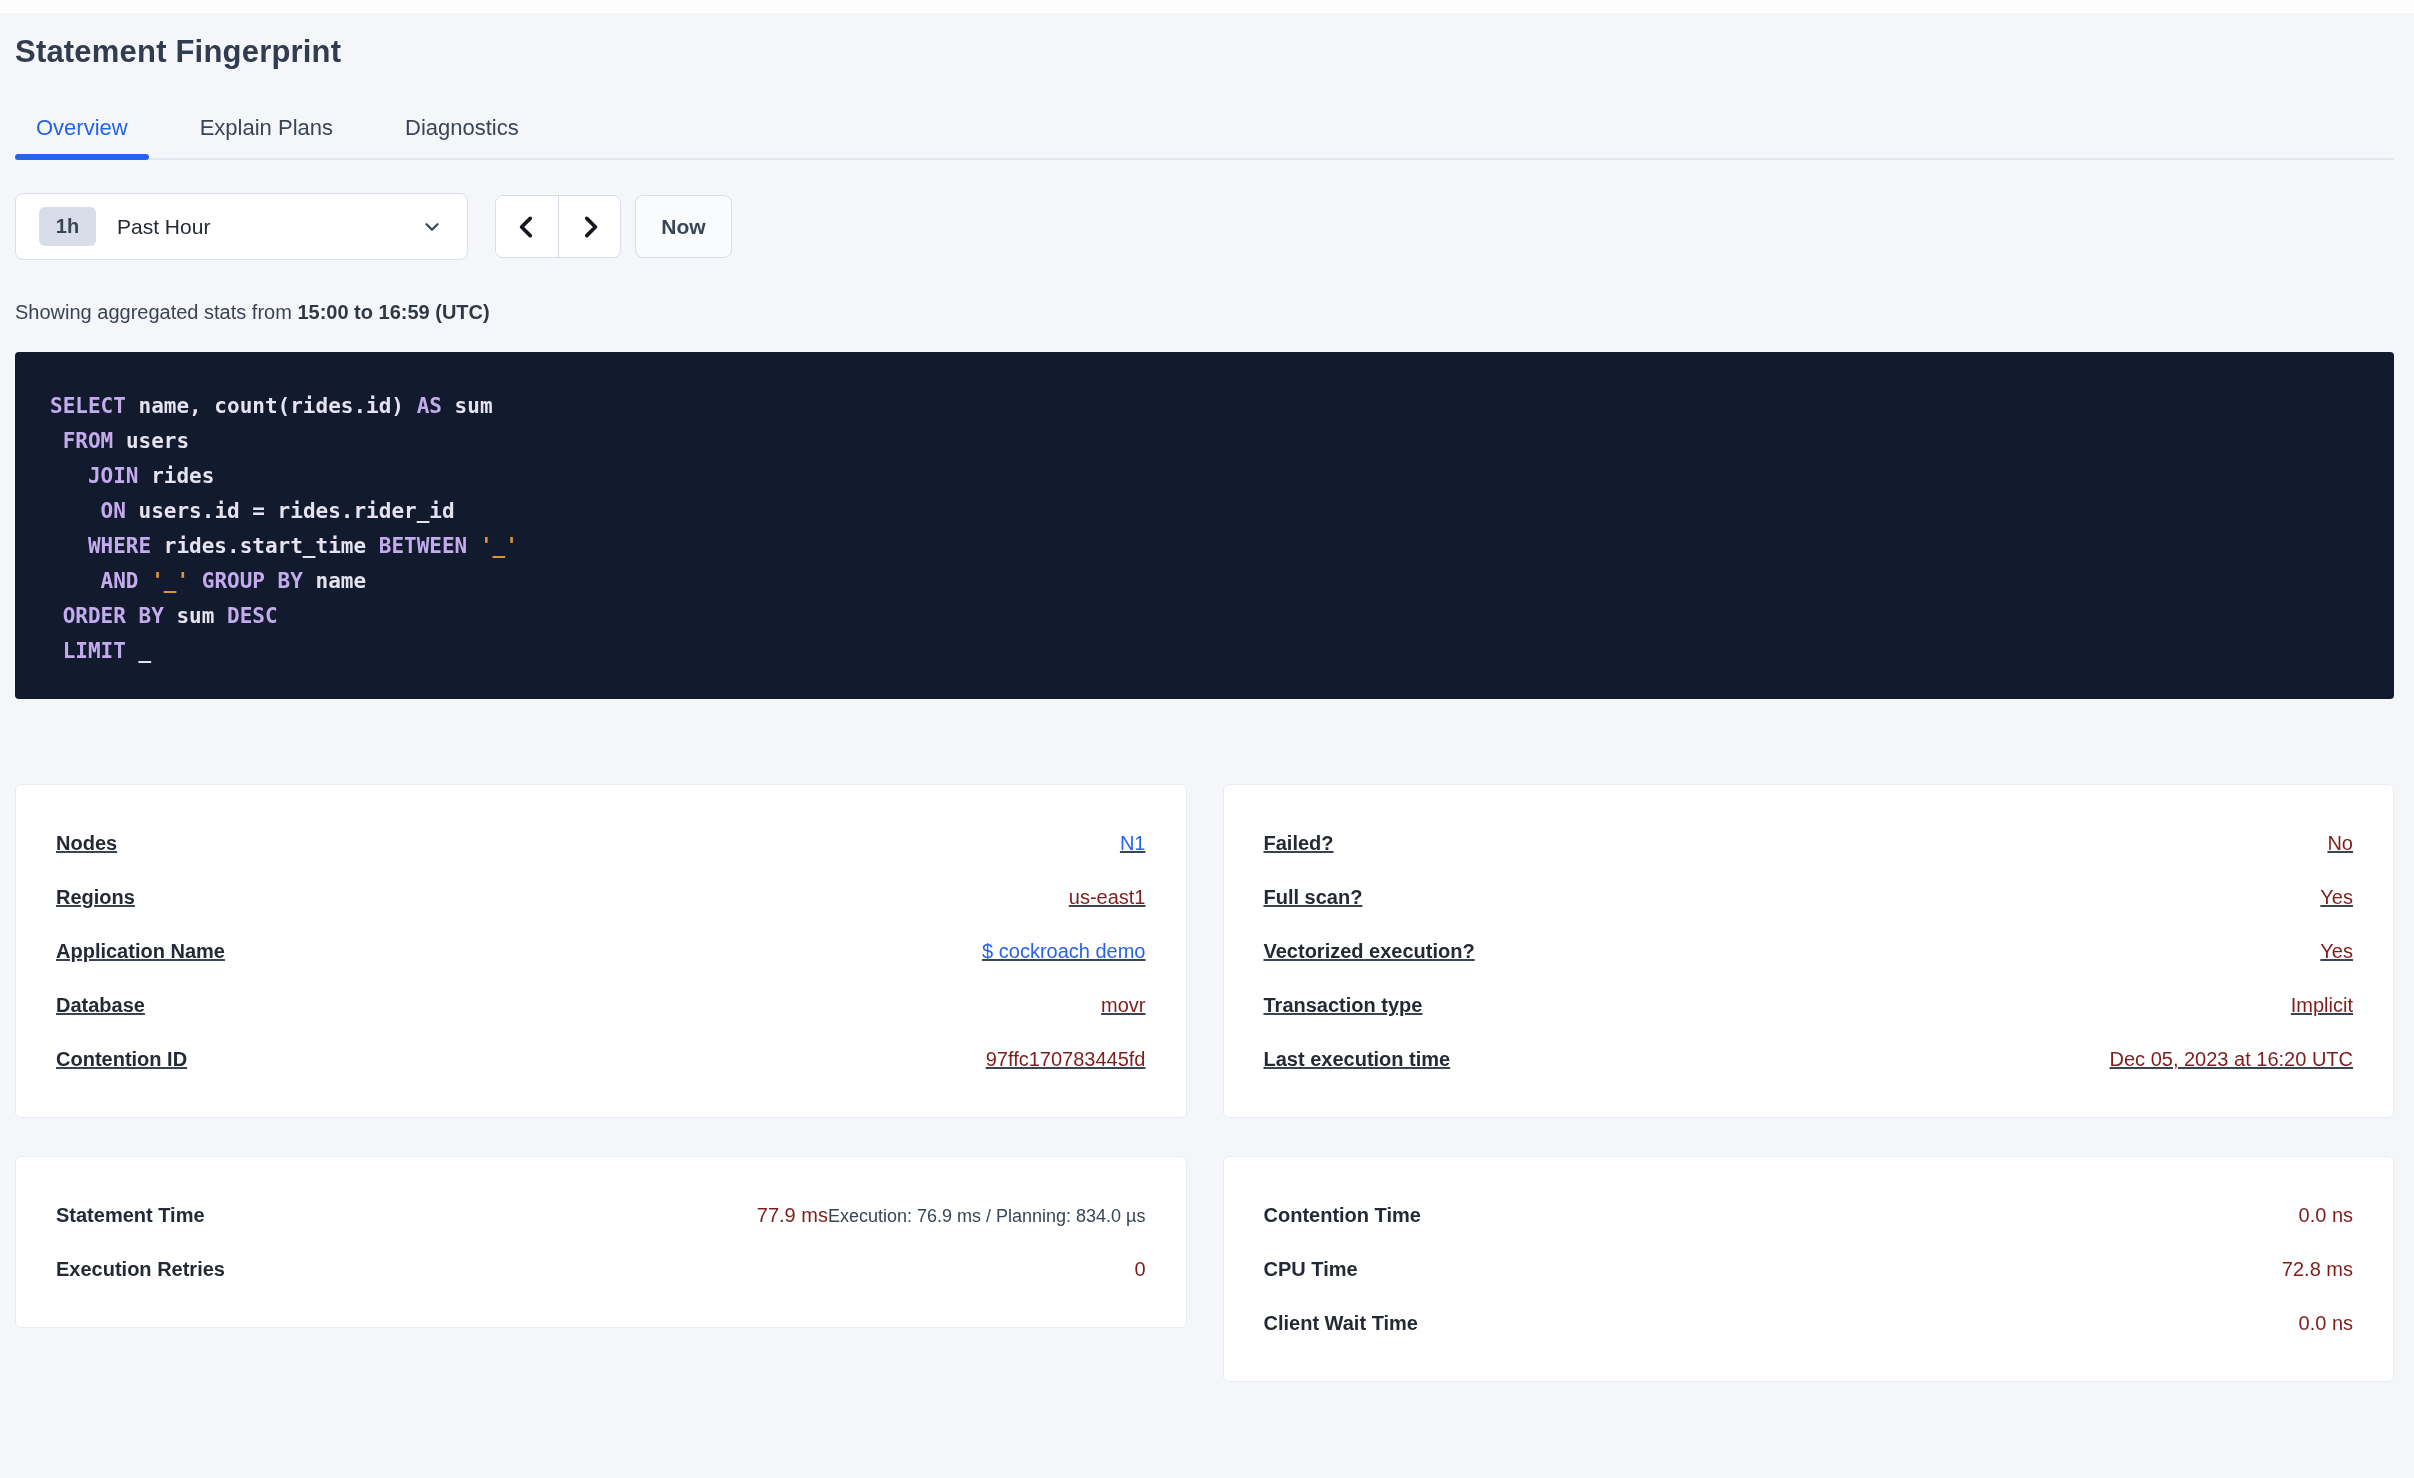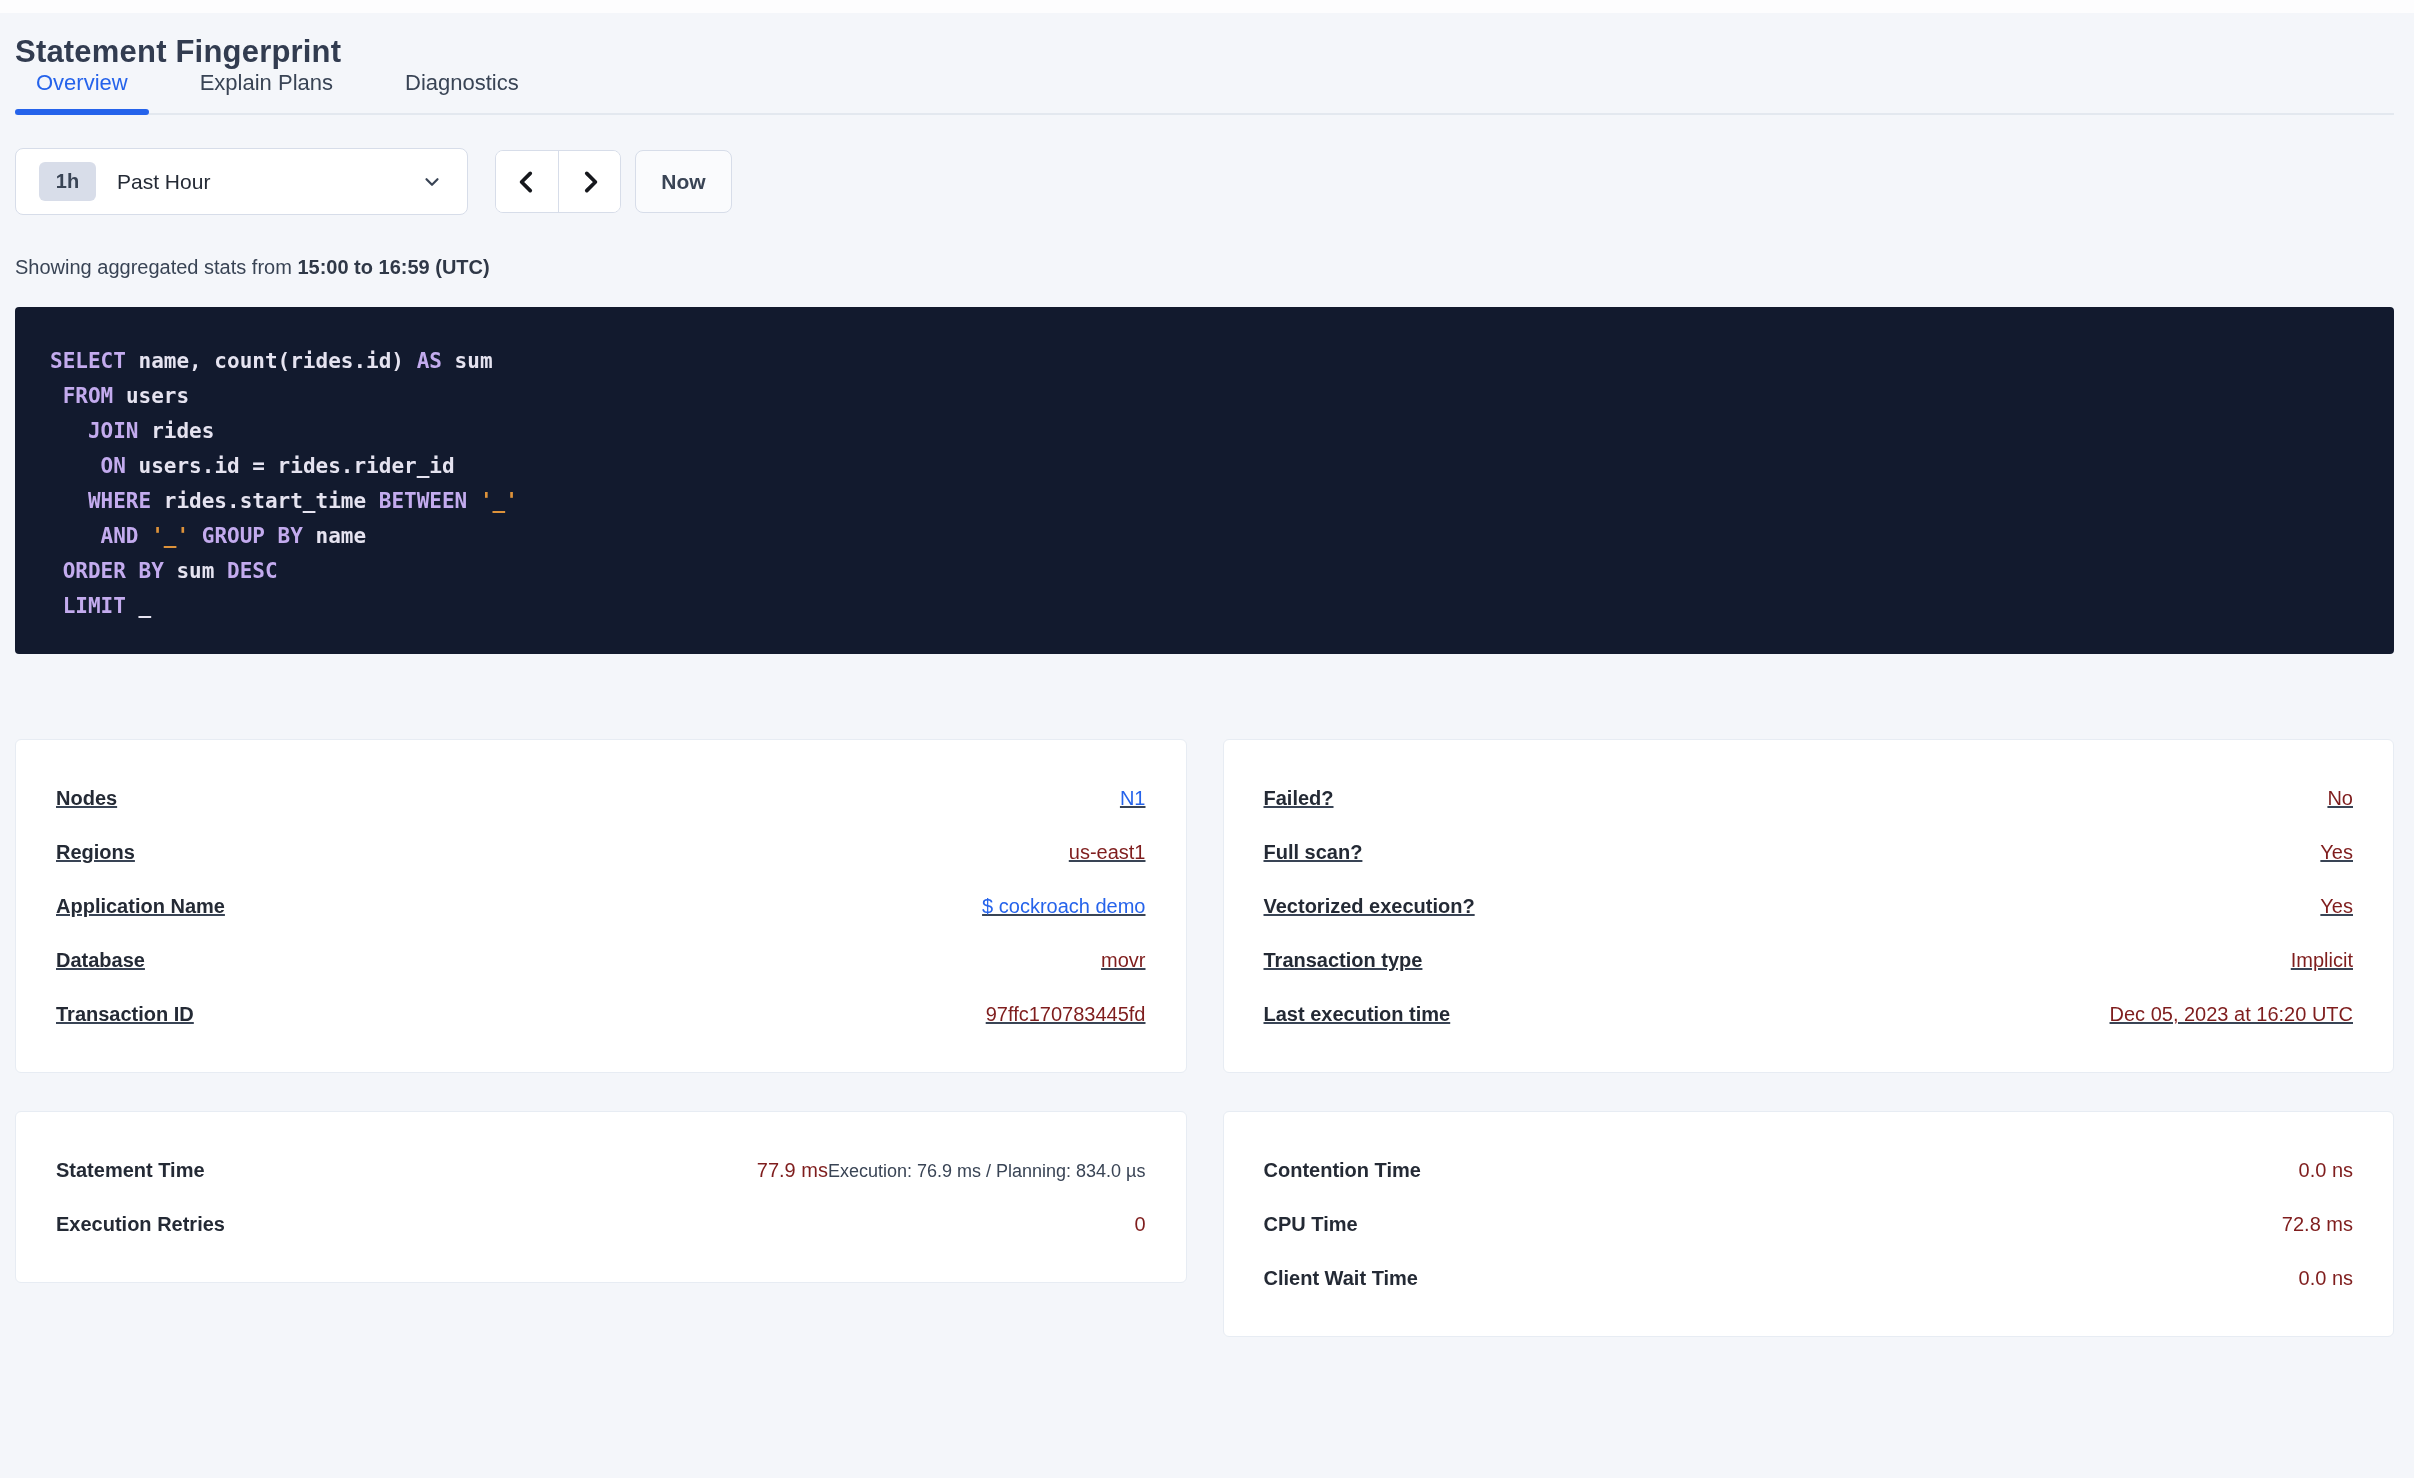--- a/index.html
+++ b/index.html
@@ -18,20 +18,21 @@
   .page-title {
     margin-top: 21px;
     font-size: 31px;
     font-weight: 700;
     color: #323c50;
     letter-spacing: 0.2px;
   }
 
   
   .tabs {
+    margin-top: 45px;
     display: flex;
     align-items: flex-end;
     border-bottom: 2px solid #e3e8ef;
   }
   .tab {
     position: relative;
     padding: 0 21px 17px 21px;
     margin-right: 30px;
     font-size: 22px;
     color: #394455;
@@ -213,21 +214,21 @@
       </div>
       <div class="row">
         <span class="lbl">Application Name</span>
         <a class="val link">$ cockroach demo</a>
       </div>
       <div class="row">
         <span class="lbl">Database</span>
         <span class="val">movr</span>
       </div>
       <div class="row">
-        <span class="lbl">Transaction ID</span>
+        <span class="lbl">Contention ID</span>
         <span class="val">97ffc170783445fd</span>
       </div>
     </div>
 
     <div class="card">
       <div class="row">
         <span class="lbl">Failed?</span>
         <span class="val">No</span>
       </div>
       <div class="row">

